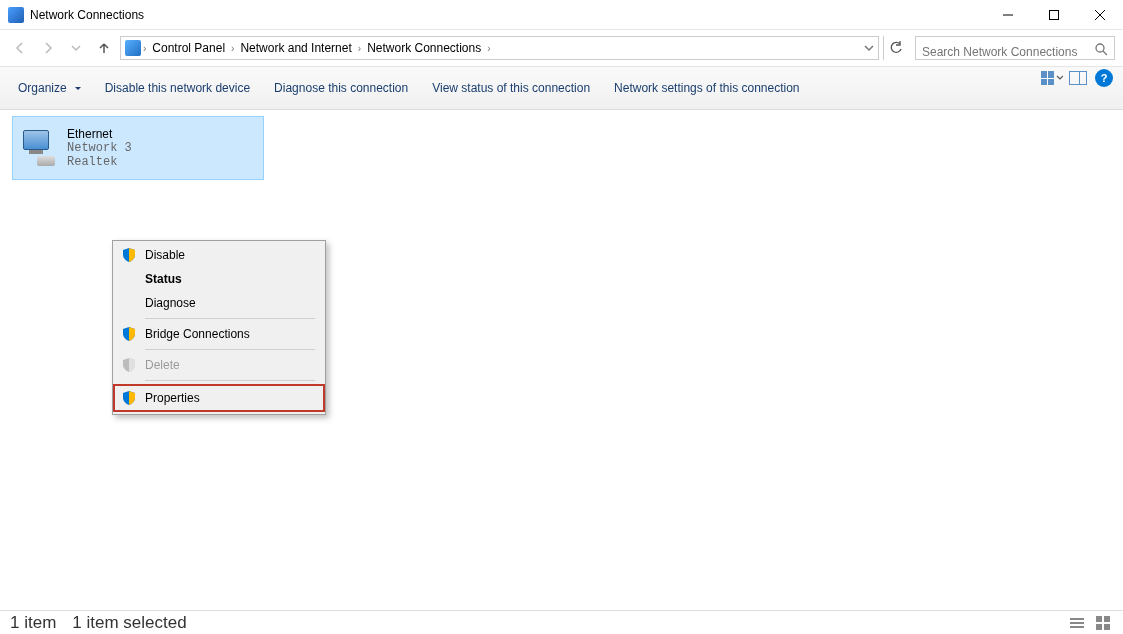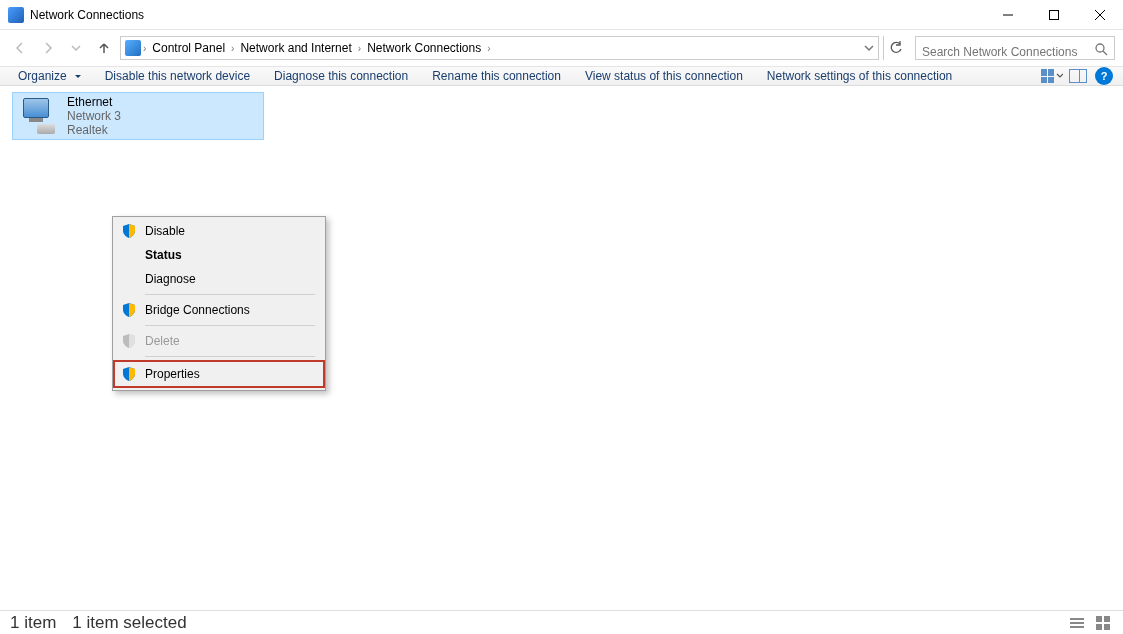--- a/index.html
+++ b/index.html
@@ -20,42 +20,42 @@
 .path-icon { width: 16px; height: 16px; background: linear-gradient(135deg,#5aafff,#1e6fc3); border-radius: 2px; }
 .path-seg { padding: 2px 4px; color: #000; }
 .path-chev { color: #777; font-size: 10px; }
 .path-right { margin-left: auto; display: flex; align-items: center; gap: 4px; }
 .refresh-btn { width: 24px; height: 24px; border-left: 1px solid #ccc; display: flex; align-items: center; justify-content: center; color: #555; }
 .search-box { width: 200px; height: 24px; border: 1px solid #ccc; display: flex; align-items: flex-end; padding: 0 6px; margin-left: 4px; }
 .search-box input { border: none; outline: none; flex: 1; font-size: 12px; color: #666; }
 .search-box .mag { color: #555; }
 
 
-.toolbar { display: flex; align-items: center; height: 20px; background: linear-gradient(#fafafa,#f0f0f0); border-top: 1px solid #e5e5e5; border-bottom: 1px solid #ddd; padding: 0 8px; gap: 4px; font-size: 12px; }
+.toolbar { display: flex; height: 44px; background: linear-gradient(#fafafa,#f0f0f0); border-top: 1px solid #e5e5e5; border-bottom: 1px solid #ddd; padding: 0 8px; gap: 4px; font-size: 12px; }
 .tool-item { padding: 4px 10px; color: #1a3e6e; display: flex; align-items: center; gap: 4px; }
 .tool-drop::after { content: ""; display: inline-block; border: 3px solid transparent; border-top-color: #1a3e6e; margin-left: 4px; transform: translateY(2px); }
 .tool-spacer { flex: 1; }
 .tool-icon { width: 22px; height: 22px; display: flex; align-items: center; justify-content: center; color: #555; }
 .view-btn { display: flex; align-items: center; gap: 2px; }
 .view-tiles { width: 14px; height: 14px; display: grid; grid-template-columns: 1fr 1fr; gap: 1px; }
 .view-tiles div { background: #5a8fc7; }
 .preview-btn { width: 18px; height: 14px; border: 1px solid #5a8fc7; position: relative; }
 .preview-btn::after { content: ""; position: absolute; right: 0; top: 0; bottom: 0; width: 6px; border-left: 1px solid #5a8fc7; }
 .help-btn { width: 18px; height: 18px; border-radius: 50%; background: #0078d7; color: #fff; display: flex; align-items: center; justify-content: center; font-size: 11px; font-weight: bold; }
 
 
 .content { position: relative; height: calc(100% - 30px - 36px - 32px - 24px); background: #fff; }
-.adapter { position: absolute; left: 12px; top: 6px; width: 252px; height: 48px; background: #cce8ff; border: 1px solid #99d1ff; display: flex; align-items: center; padding: 2px 6px; gap: 8px; }
+.adapter { position: absolute; left: 12px; top: 6px; width: 252px; height: 64px; background: #cce8ff; border: 1px solid #99d1ff; display: flex; align-items: center; padding: 2px 6px; gap: 8px; }
 .adapter-icon { width: 40px; height: 40px; position: relative; }
 .adapter-icon .monitor { position: absolute; left: 4px; top: 2px; width: 26px; height: 20px; background: linear-gradient(#9ec5e8,#4a8fd4); border: 1px solid #2a5a8a; border-radius: 2px; }
 .adapter-icon .base { position: absolute; left: 10px; top: 22px; width: 14px; height: 4px; background: #888; }
 .adapter-icon .cable { position: absolute; left: 18px; top: 28px; width: 18px; height: 10px; background: linear-gradient(#ddd,#aaa); border-radius: 2px; }
 .adapter-text { display: flex; flex-direction: column; font-size: 12px; line-height: 14px; }
 .adapter-name { color: #000; }
-.adapter-sub { color: #666; }
+.adapter-sub { color: #666; font-family: Liberation Mono, monospace; }
 
 
 .ctxmenu { position: absolute; left: 112px; top: 130px; width: 214px; background: #f0f0f0; border: 1px solid #a0a0a0; box-shadow: 3px 3px 6px rgba(0,0,0,0.25); padding: 2px; font-size: 12px; }
 .ctx-item { display: flex; align-items: center; height: 24px; padding: 0 8px 0 30px; position: relative; color: #000; }
 .ctx-item.bold { font-weight: 600; }
 .ctx-item.disabled { color: #9a9a9a; }
 .ctx-sep { height: 1px; background: #d0d0d0; margin: 3px 8px 3px 30px; }
 .shield { position: absolute; left: 6px; width: 16px; height: 16px; }
 .shield svg { width: 16px; height: 16px; }
 .ctx-highlight { border: 2px solid #c0392b; margin: 0 -2px; height: 28px; }
@@ -148,21 +148,20 @@
     </span>
   </div>
 </div>
 
 <div class="toolbar">
   <div class="tool-item tool-drop">
       <span>Organize</span>
     </div>
   <div class="tool-item">Disable this network device</div>
   <div class="tool-item">Diagnose this connection</div>
-  <div class="tool-item">Rename this connection</div>
   <div class="tool-item">View status of this connection</div>
   <div class="tool-item">Network settings of this connection</div>
   <div class="tool-spacer"></div>
   <div class="tool-icon view-btn">
     <div class="view-tiles">
         <div></div>
         <div></div>
         <div></div>
         <div></div>
       </div>

